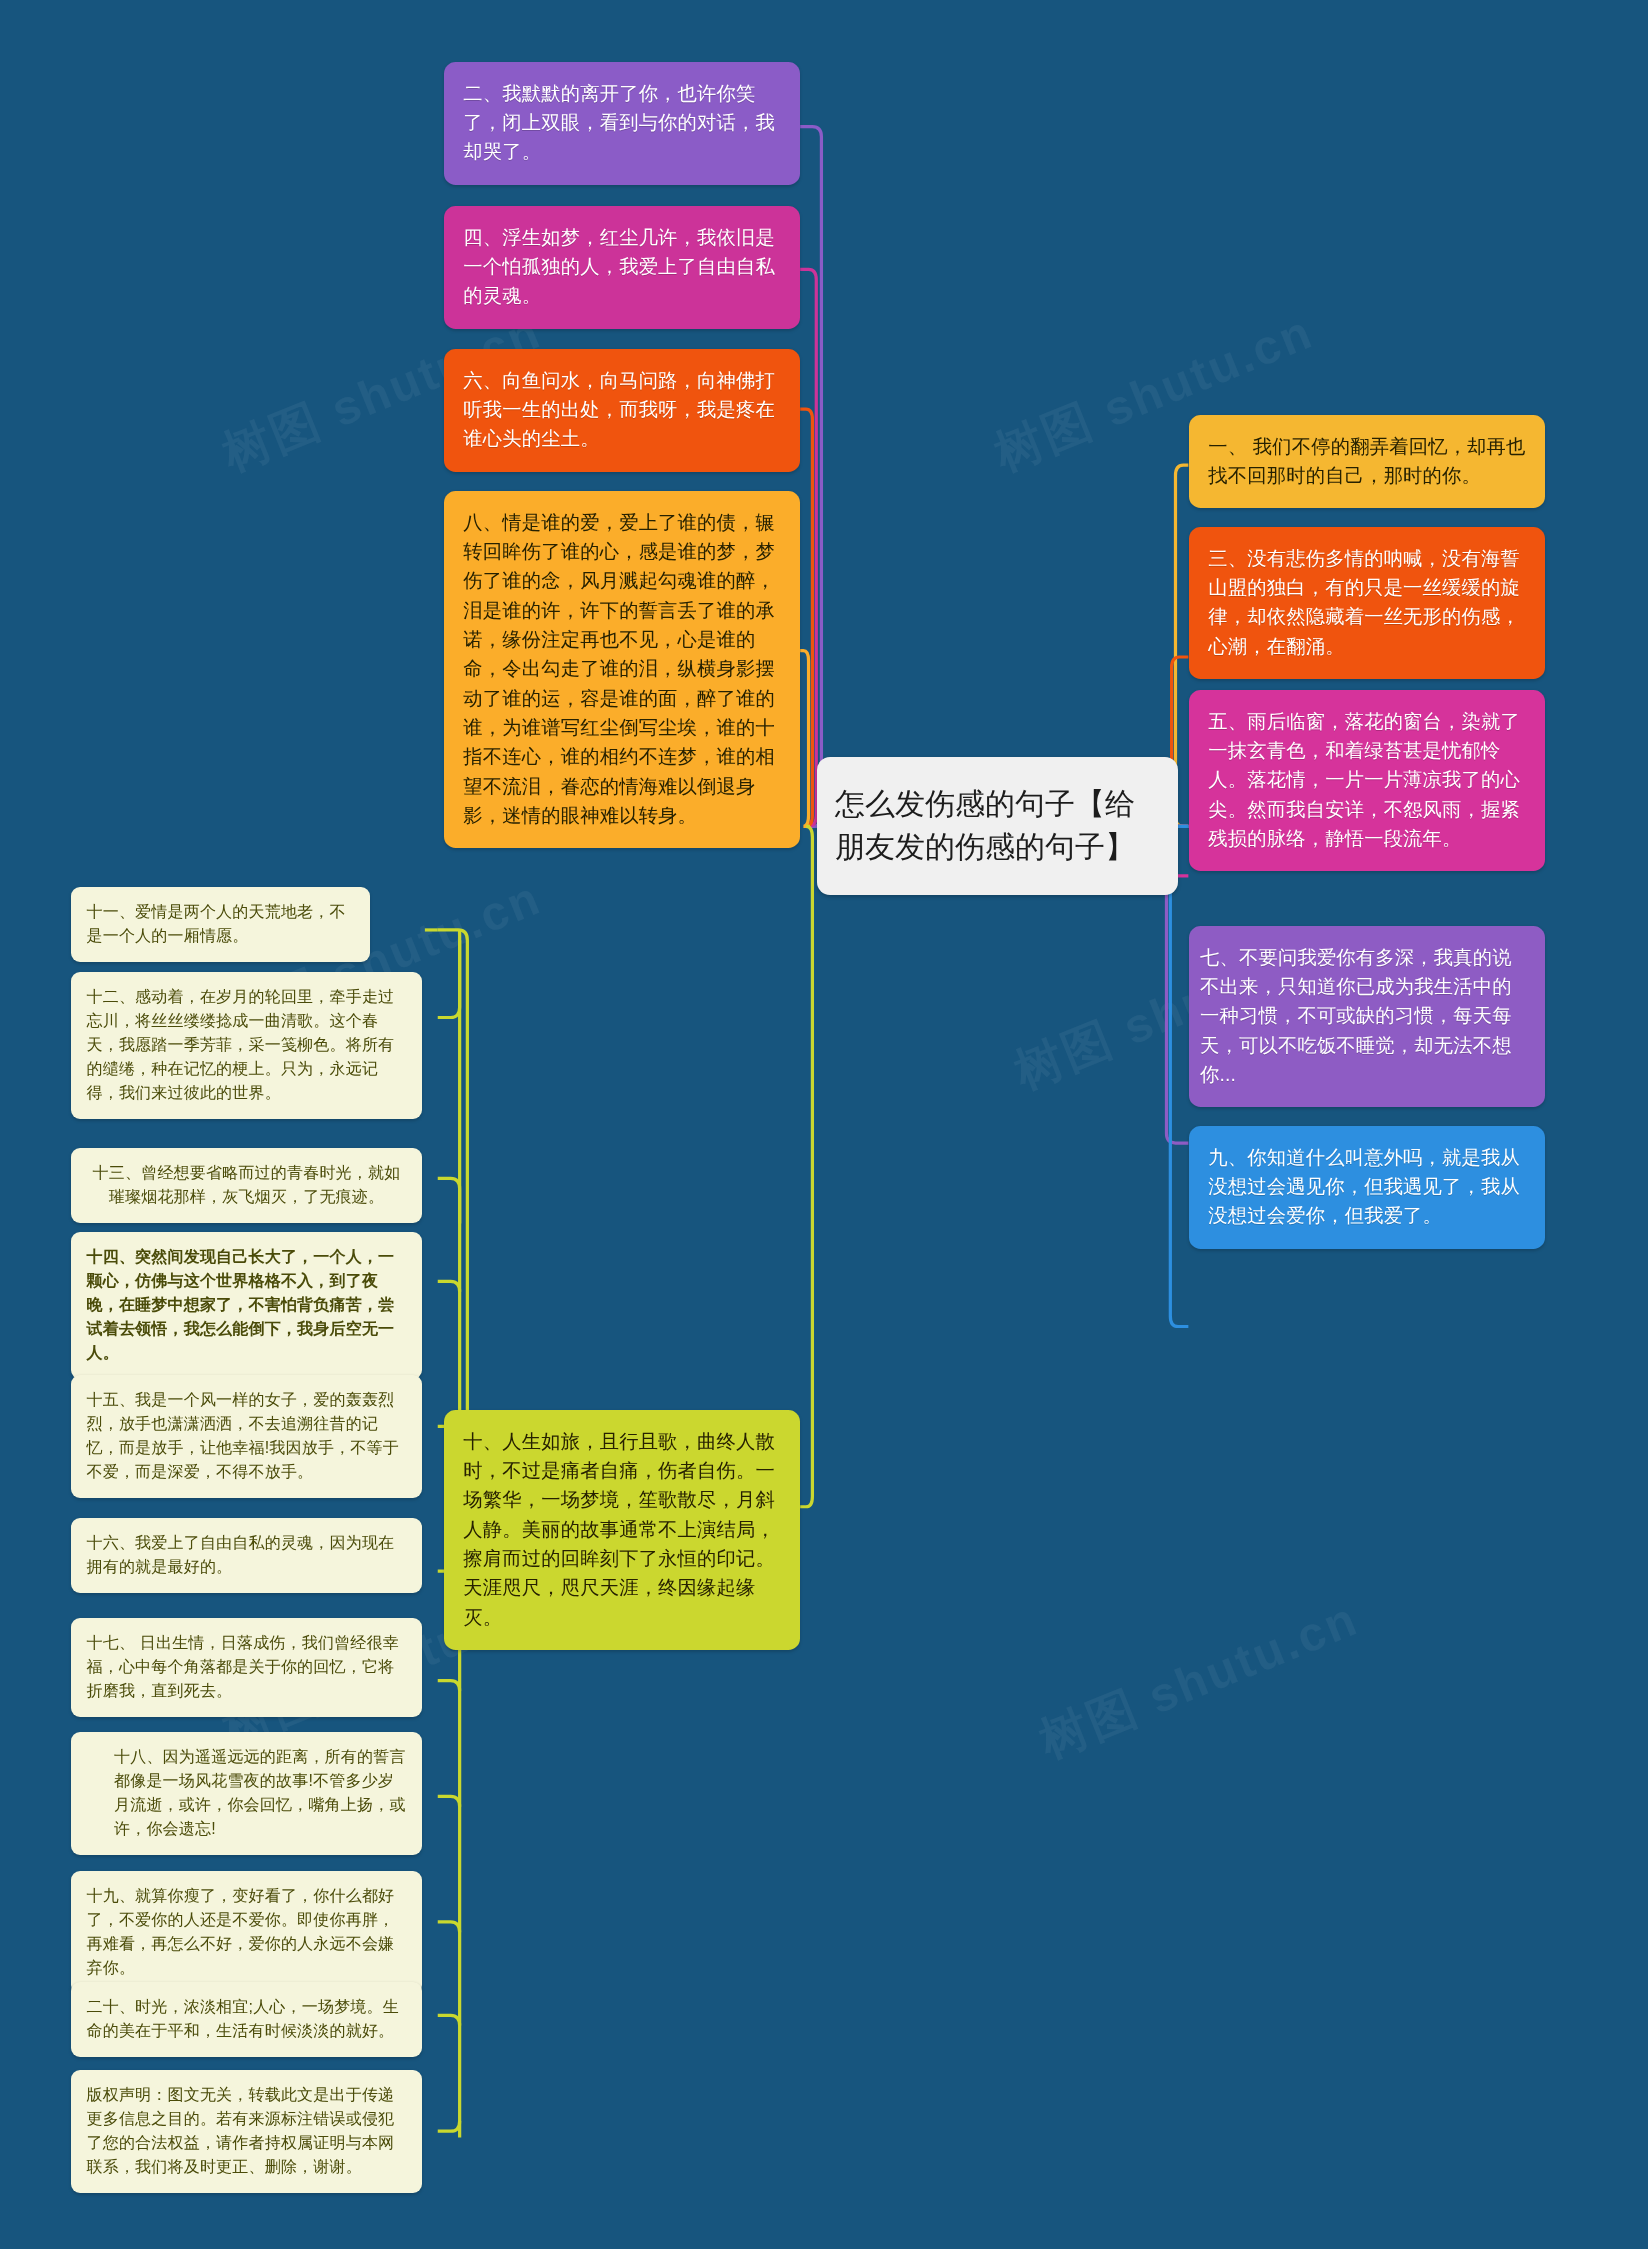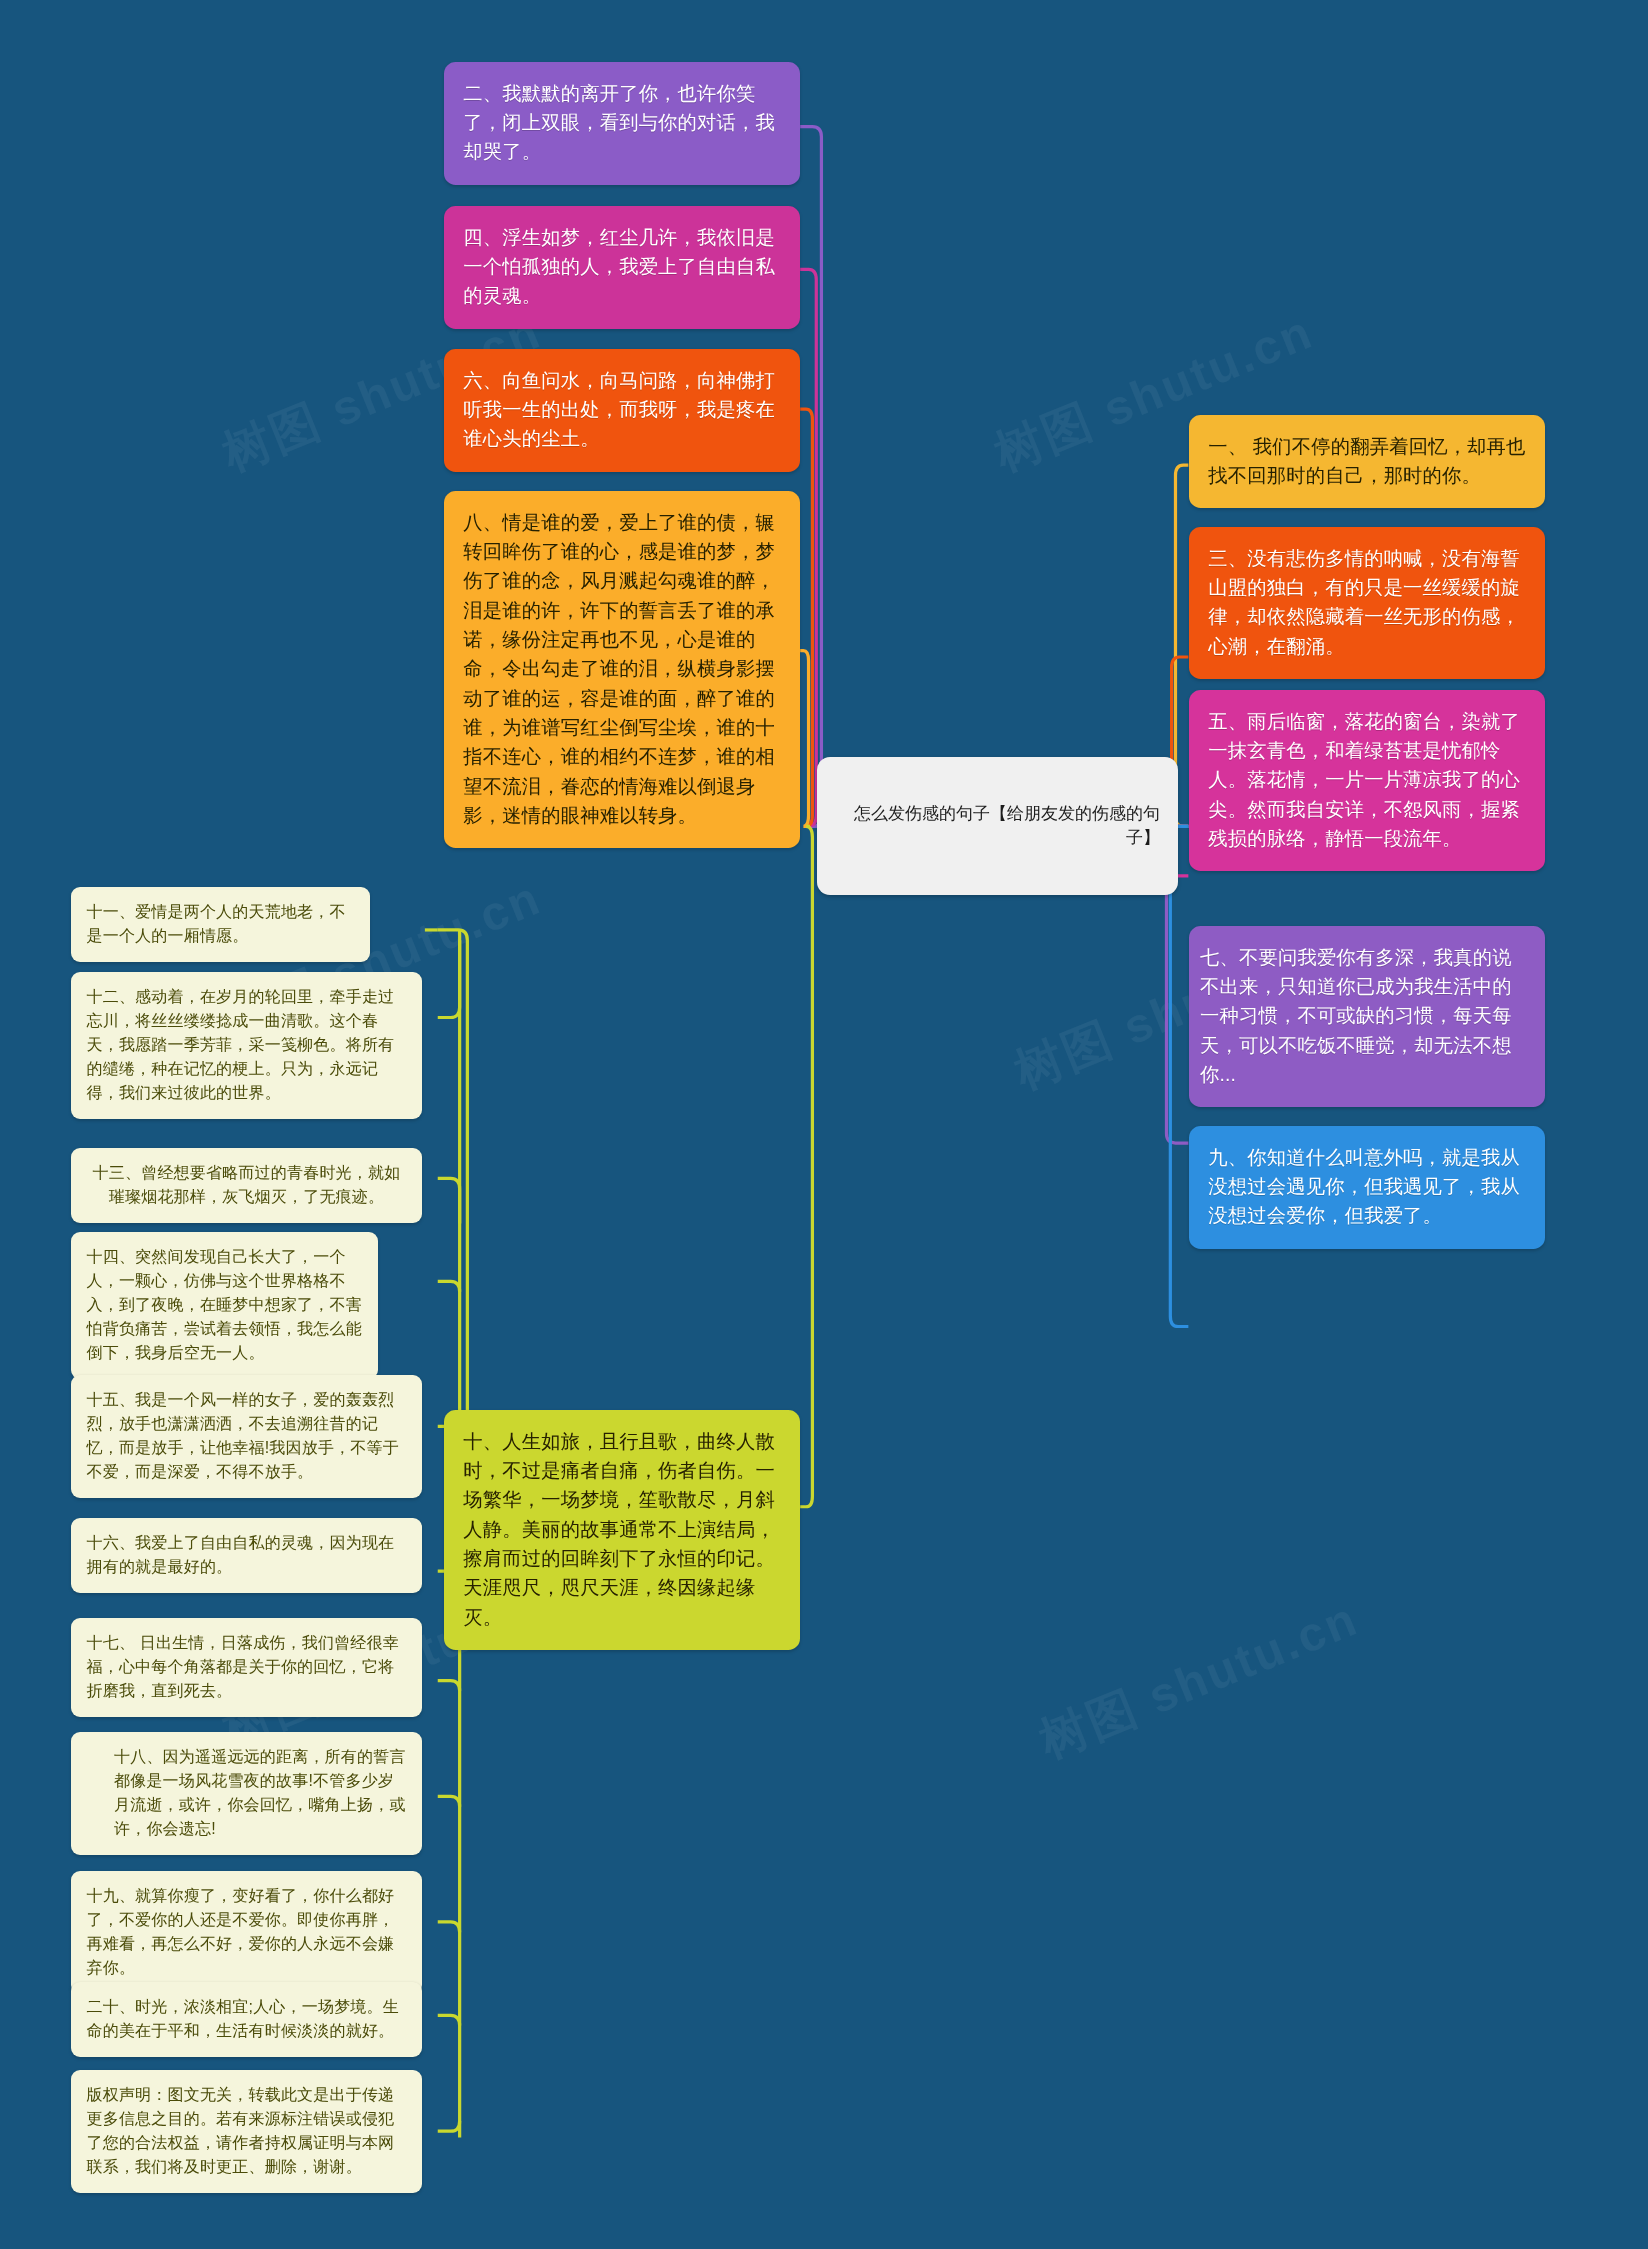--- a/index.html
+++ b/index.html
@@ -37,23 +37,23 @@
     box-shadow: 0 1.3px 3.2px rgba(0,0,0,0.18);
   }
   .node.w-light { color: #ffffff; text-shadow: 0 0.6px 0.6px rgba(0,0,0,0.18); }
   .node.w-dark  { color: #262100; }
 
   .center-node {
     position: absolute;
     background: #F0F0F0;
     color: #1c1c1c;
     border-radius: 13px;
-    font-size: 17px;
+    font-size: 30px;
     line-height: 1.42;
-    text-align: right;
+    text-align: left;
     display: flex;
     align-items: center;
     justify-content: center;
     padding: 16.7px 18px;
     box-shadow: 0 1.3px 3.9px rgba(0,0,0,0.22);
   }
   .small-node { font-size: 16px; line-height: 1.5; padding: 13px 15.5px 14px 15.5px; border-radius: 9px; }
 </style>
 </head>
 <body>
@@ -160,21 +160,21 @@
   </div>
 
   <div class="node small-node" style="left:71px; top:972px; width:351px; background:#F5F5DC; color:#4a4b09;">
     <span>十二、感动着，在岁月的轮回里，牵手走过忘川，将丝丝缕缕捻成一曲清歌。这个春天，我愿踏一季芳菲，采一笺柳色。将所有的缱绻，种在记忆的梗上。只为，永远记得，我们来过彼此的世界。</span>
   </div>
 
   <div class="node small-node" style="left:71px; top:1148px; width:351px; background:#F5F5DC; color:#4a4b09;text-align:center;">
     <span>十三、曾经想要省略而过的青春时光，就如璀璨烟花那样，灰飞烟灭，了无痕迹。</span>
   </div>
 
-  <div class="node small-node" style="left:71px; top:1232px; width:307px; background:#F5F5DC; color:#4a4b09;">
+  <div class="node small-node" style="left:71px; top:1232px; width:351px; background:#F5F5DC; color:#4a4b09;font-weight:bold;">
     <span>十四、突然间发现自己长大了，一个人，一颗心，仿佛与这个世界格格不入，到了夜晚，在睡梦中想家了，不害怕背负痛苦，尝试着去领悟，我怎么能倒下，我身后空无一人。</span>
   </div>
 
   <div class="node small-node" style="left:71px; top:1375px; width:351px; background:#F5F5DC; color:#4a4b09;">
     <span>十五、我是一个风一样的女子，爱的轰轰烈烈，放手也潇潇洒洒，不去追溯往昔的记忆，而是放手，让他幸福!我因放手，不等于不爱，而是深爱，不得不放手。</span>
   </div>
 
   <div class="node small-node" style="left:71px; top:1518px; width:351px; background:#F5F5DC; color:#4a4b09;">
     <span>十六、我爱上了自由自私的灵魂，因为现在拥有的就是最好的。</span>
   </div>

